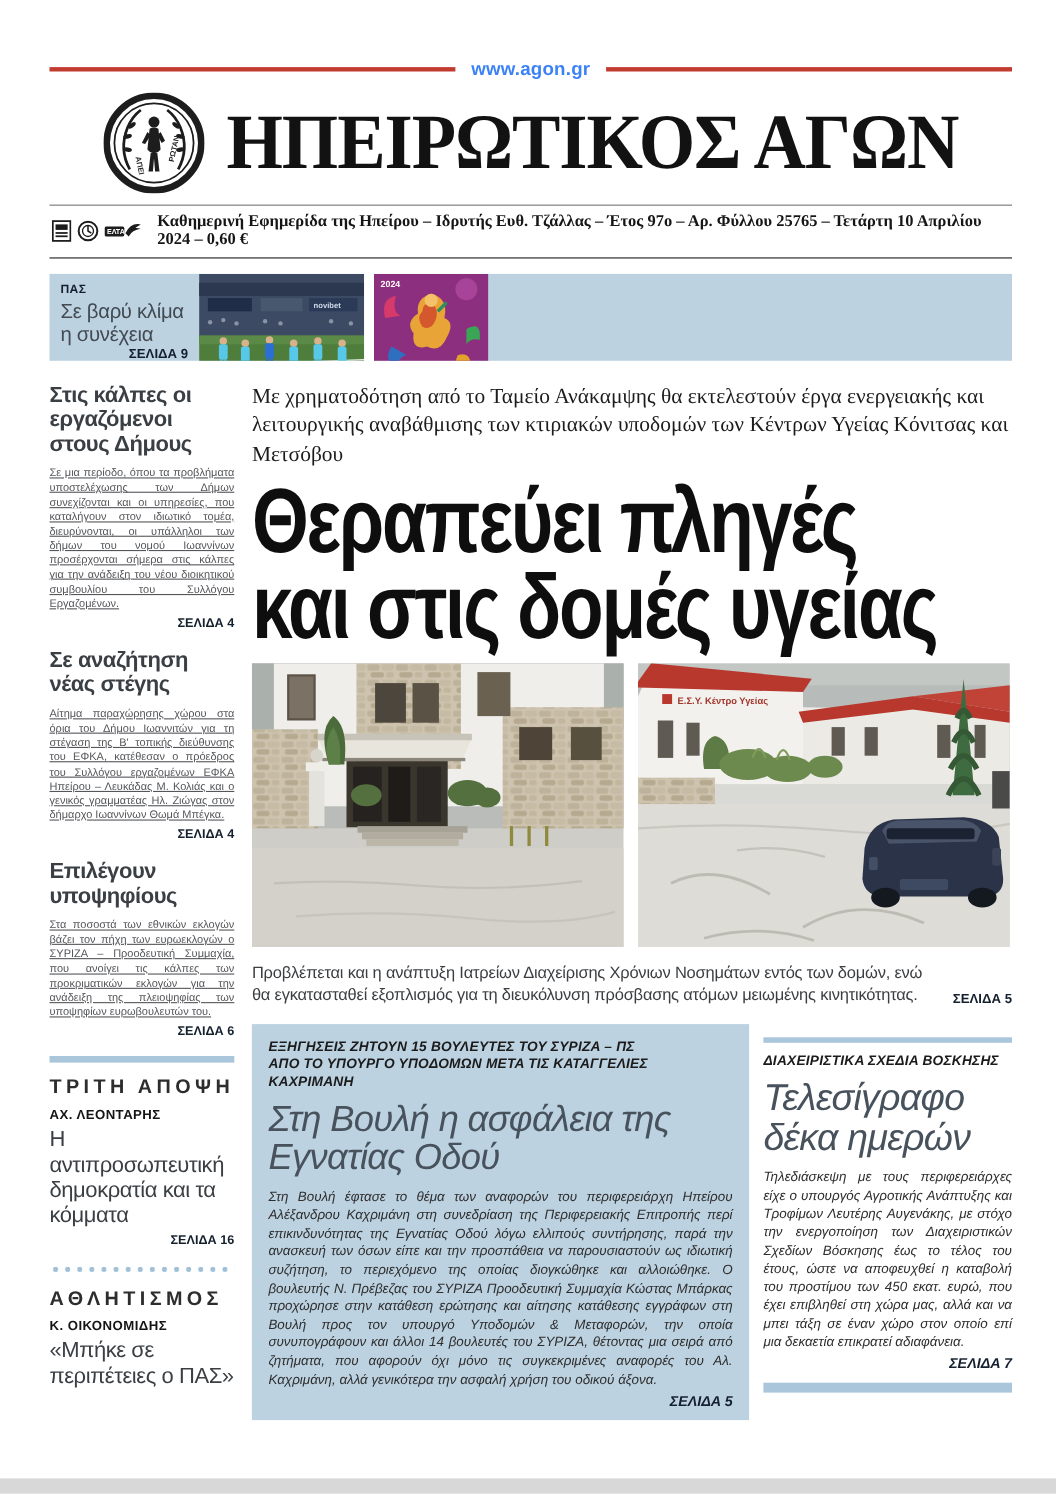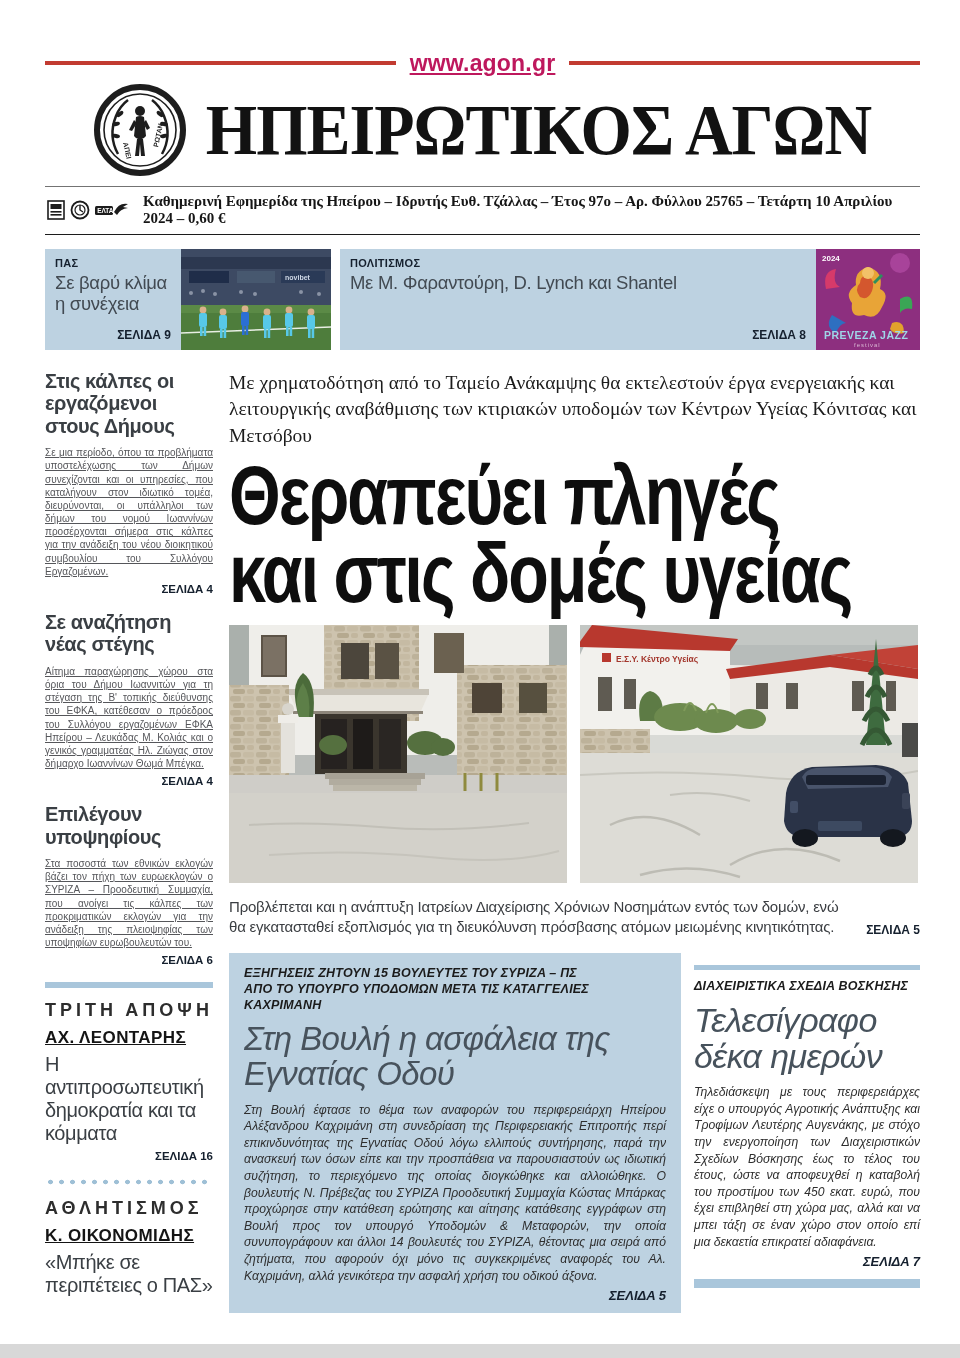--- a/index.html
+++ b/index.html
@@ -6,61 +6,61 @@
   html,body { background:#fff; }
   body {
     width:960px; height:1358px; margin:0 auto; position:relative;
     font-family:"Liberation Sans", sans-serif; color:#222; overflow:hidden;
   }
   .page { padding:56px 40px 0 45px; }
 
   
   .topbar { display:flex; align-items:center; gap:14px; height:14px; }
   .redline { flex:1; height:4px; background:#c23b31; }
-  .site-link { font-weight:700; font-size:23px; color:#be185d; letter-spacing:.2px;text-decoration:underline; }
+  .site-link { font-weight:700; font-size:17px; color:#3b82f6; letter-spacing:.2px; }
 
   
   .masthead { display:flex; align-items:center; justify-content:center; gap:20px; margin-top:10px; height:100px; }
   .coin { width:92px; height:92px; flex:0 0 auto; }
   .mast-title {
     font-family:"Liberation Serif", serif; font-weight:700; font-size:66px;
     letter-spacing:-1px; color:#121212; white-space:nowrap; transform:scaleY(1.08);
   }
 
   
   .tagband {
     margin-top:6px; border-top:1px solid #737373; border-bottom:1px solid #1c1c1c;
     display:flex; align-items:center; gap:14px; padding:6px 2px 7px;
   }
   .postal { display:flex; align-items:center; gap:5px; }
   .tagline { font-family:"Liberation Serif", serif; font-weight:700; font-size:15px; color:#161616; }
 
   
   .teasers { display:flex; gap:9px; margin-top:14px; }
-  .teaser { background:#bdd2e1; height:101px; display:flex; overflow:hidden; }
+  .teaser { background:#bdd2e1; height:79px; display:flex; overflow:hidden; }
   .t1 { width:286px; } .t2 { width:288px; padding:9px 13px; flex-direction:column; } .t3 { flex:1; }
   .teaser-text { flex:1; padding:8px 10px; display:flex; flex-direction:column; }
   .kicker-sm { font-size:11px; font-weight:700; color:#15202e; letter-spacing:.3px; }
   .teaser-title { font-size:18.5px; color:#424a52; line-height:1.12; margin-top:4px; letter-spacing:-0.3px; }
   .page-ref { font-size:12px; font-weight:700; color:#15202e; text-align:right; margin-top:auto; }
   .teaser-img { flex:0 0 auto; }
 
   
   .mainrow { display:flex; gap:16px; margin-top:20px; }
   .sidebar { width:168px; flex:0 0 auto; }
   .sb-title { font-size:20px; font-weight:600; color:#3a3f44; line-height:1.12; letter-spacing:-0.4px; }
   .sb-body { font-size:10px; color:#55565a; line-height:1.32; text-align:justify; margin-top:9px;text-decoration:underline; }
   .sb-page { font-size:11.5px; font-weight:700; color:#15202e; text-align:right; margin-top:5px; }
   .sb-art { margin-bottom:16px; }
   .bluebar { height:6px; background:#a9c6db; margin:4px 0 12px; }
   .dotbar { height:8px; margin:10px 0 12px;
     background-image:radial-gradient(circle, #9fc0d6 2.2px, transparent 2.6px);
     background-size:11px 8px; background-repeat:repeat-x; background-position:0 50%; }
   .sb-section { font-size:18px; font-weight:800; letter-spacing:4px; color:#2d2d2d; }
-  .sb-author { font-size:17px; font-weight:700; color:#141414; letter-spacing:.4px; margin-top:7px;text-decoration:underline; }
+  .sb-author { font-size:12px; font-weight:700; color:#141414; letter-spacing:.4px; margin-top:7px; }
   .sb-optitle { font-size:20px; font-weight:500; color:#3a3f44; line-height:1.15; margin-top:5px; letter-spacing:-0.4px; }
 
   .maincol { flex:1; min-width:0; }
   .deck { font-family:"Liberation Serif", serif; font-size:19.5px; color:#1c1c1c; line-height:1.35; }
   .headline { margin-top:8px; }
   .headline div {
     display:inline-block; white-space:nowrap; transform:scaleX(0.8); transform-origin:left;
     font-weight:800; font-size:83px; line-height:.94; letter-spacing:-2.5px; color:#0e0e0e;
   }
   .photorow { display:flex; gap:13px; margin-top:12px; }
@@ -205,25 +205,20 @@
               <rect x="0" y="6" width="8" height="14" rx="2" fill="#57c8e8"></rect>
               <rect x="1" y="20" width="2.6" height="9" fill="#57c8e8"></rect>
               <rect x="4.6" y="20" width="2.6" height="9" fill="#57c8e8"></rect>
             </g>
         </g>
       </svg>
     </div>
 
 
     <div class="teaser t3">
-      <div class="teaser-text">
-        <div class="kicker-sm">ΠΟΛΙΤΙΣΜΟΣ</div>
-        <div class="teaser-title">Με Μ. Φαραντούρη, D. Lynch και Shantel</div>
-        <div class="page-ref">ΣΕΛΙΔΑ 8</div>
-      </div>
       <svg class="teaser-img" width="104" height="101" viewBox="0 0 104 101">
         <rect width="104" height="101" fill="#8d2f7f"></rect>
         <rect width="104" height="101" fill="none"></rect>
         <circle cx="84" cy="14" r="10" fill="#a8439a"></circle>
         <path d="M10 40 Q6 22 20 20 Q16 34 24 38 Z" fill="#d63a6a"></path>
         <path d="M84 50 Q98 42 96 60 Q88 58 84 64 Z" fill="#3aa655"></path>
         <path d="M16 66 Q8 78 20 84 Q24 74 30 74 Z" fill="#2e6fc0"></path>
         <path d="M76 74 Q88 70 88 84 Q78 86 74 80 Z" fill="#e2a22c"></path>
         <path d="M52 18 Q68 22 64 40 Q74 44 66 58 Q60 72 48 66 Q34 70 36 54 Q28 44 40 36 Q38 22 52 18 Z" fill="#e8a437"></path>
         <path d="M50 26 Q60 30 56 42 Q52 52 44 48 Q38 40 44 34 Q44 28 50 26 Z" fill="#d4572e"></path>

